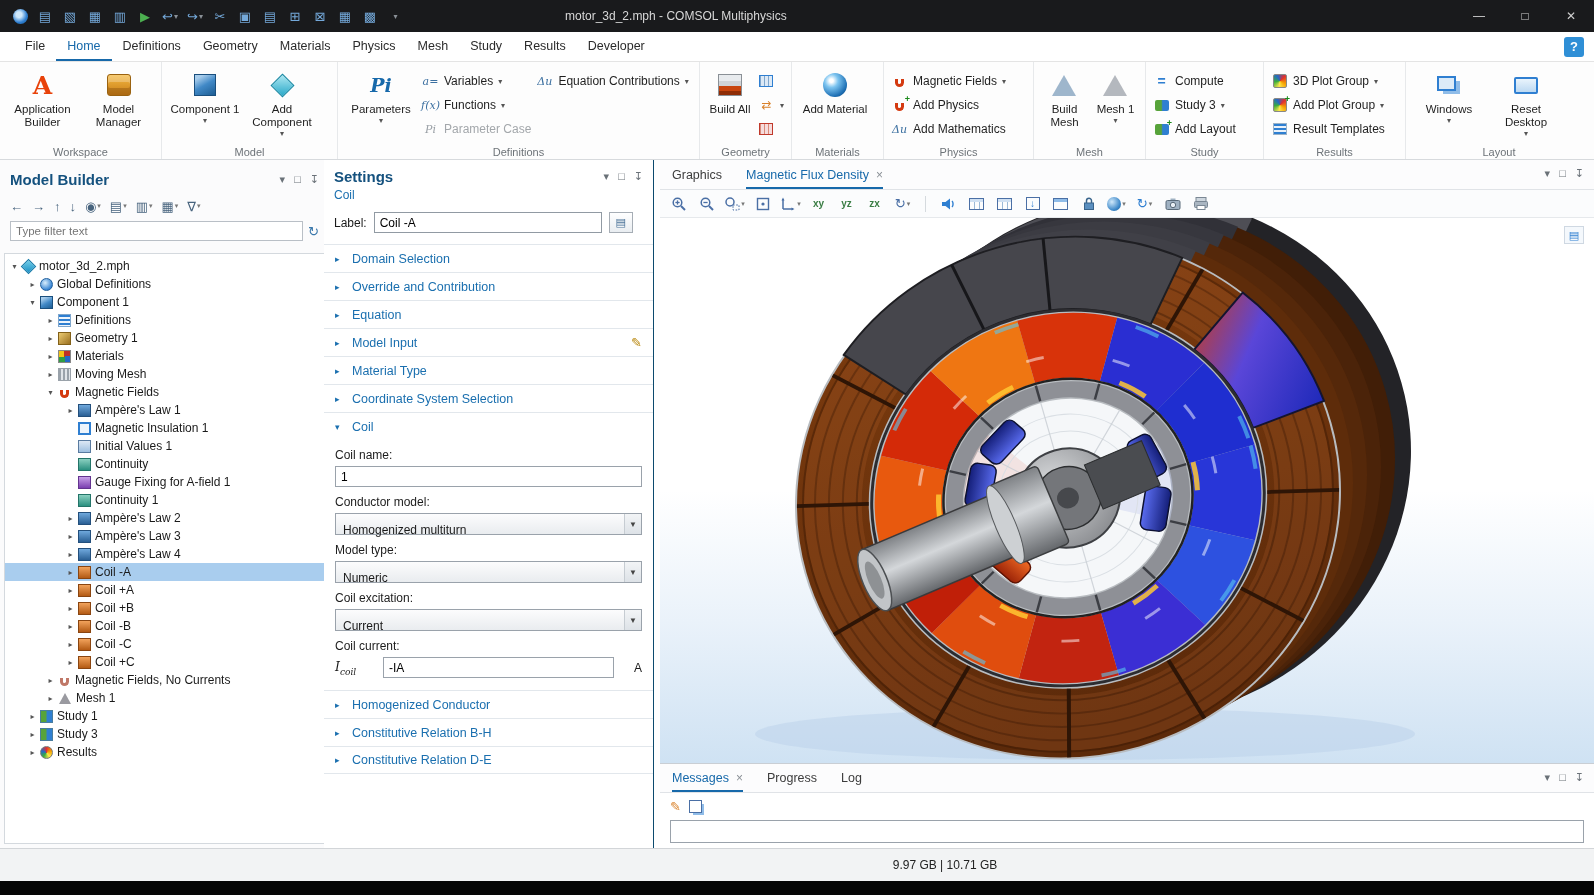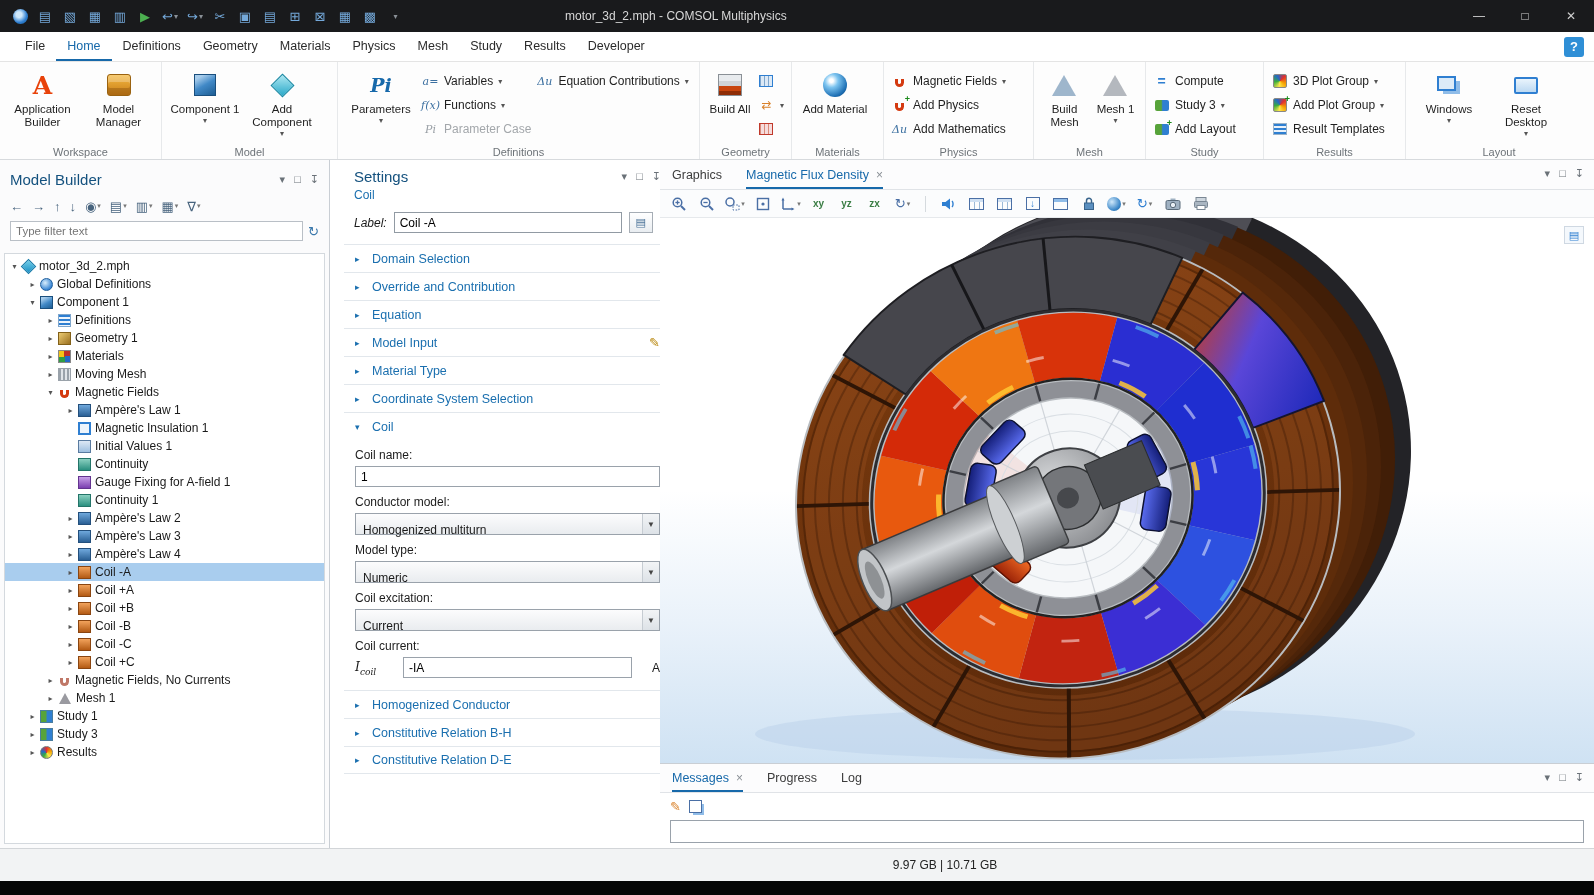--- a/index.html
+++ b/index.html
@@ -55,21 +55,21 @@
   .rel { position:relative; }
   .si-compute { font-weight:bold; color:#2f7fd1; font-size:14px; }
   .si-study { width:14px; height:11px; background:linear-gradient(90deg,#57a33a 0 45%,#2f7fd1 55%); border-radius:2px; }
   .si-plot3d { width:14px; height:14px; background:conic-gradient(from 45deg,#e03030,#f5a000,#ffe84a,#3bad3b,#2468c8,#e03030); border-radius:2px; border:1px solid #888; }
   .si-template { width:14px; height:12px; background:repeating-linear-gradient(180deg,#2f7fd1 0 2px,#eaf2fa 2px 4px); border:1px solid #9bb3c8; }
   .si-geo1 { width:14px; height:12px; border:1px solid #2f7fd1; background:repeating-linear-gradient(90deg,#7fa6cc 0 1px,#dce9f6 1px 4px); }
   .si-geo2 { color:#d9822b; font-size:12px; }
   .si-geo3 { width:14px; height:12px; border:1px solid #c0392b; background:repeating-linear-gradient(90deg,#d98a7a 0 1px,#f6dcdc 1px 4px); }
 
   
-  .phead-title { font-size:15px; font-weight:normal; color:#14517e; }
+  .phead-title { font-size:15px; font-weight:bold; color:#14517e; }
   .pcorner { margin-left:auto; display:flex; gap:9px; color:#6a7178; font-size:11px; align-items:center; }
   .pcorner span { line-height:1; }
 
   
   .mb-panel { position:absolute; top:160px; left:0; width:330px; bottom:47px; background:#fbfbfc; border-right:1px solid #c9ced4; }
   .mb-head { height:34px; display:flex; align-items:center; padding:4px 10px 0; }
   .mb-tools { height:24px; display:flex; align-items:center; gap:9px; padding:0 10px; color:#47637d; font-size:13px; }
   .mb-tools .tool { display:flex; align-items:center; gap:1px; }
   .mb-tools .caret { font-size:7px; color:#777; }
   .mb-filter { display:flex; align-items:center; gap:5px; padding:3px 10px 5px; }
@@ -95,25 +95,25 @@
   .ti-mi { background:#eef5fc; border:2px solid #2f7fd1; }
   .ti-iv { background:linear-gradient(#dde8f5,#9fc0e0); border:1px solid #5a7ba0; }
   .ti-cont { background:linear-gradient(#8ad0c0,#2a8f7f); border:1px solid #237468; }
   .ti-gauge { background:linear-gradient(#c9a0e8,#7a3fb0); border:1px solid #63338f; }
   .ti-coil { background:linear-gradient(#f2a35c,#b35a14); border:1px solid #8a4510; }
   .ti-meshtri { width:0; height:0; border-left:6px solid transparent; border-right:6px solid transparent; border-bottom:11px solid #9a9aa0; background:none; margin:1px 5px 1px 3px; }
   .ti-study { background:linear-gradient(90deg,#57a33a 0 45%,#2f7fd1 55%); border:1px solid #4a7d9e; }
   .ti-res { border-radius:50%; background:conic-gradient(#e03030,#f5a000,#ffe84a,#3bad3b,#2468c8,#e03030); border:1px solid #777; }
 
   
-  .set-panel { position:absolute; top:160px; left:344px; width:330px; bottom:47px; background:#fff; border-right:3px solid #0c4a6e; }
+  .set-panel { position:absolute; top:160px; left:324px; width:330px; bottom:47px; background:#fff; border-right:1px solid #0c4a6e; }
   .set-head { display:flex; align-items:center; padding:8px 10px 0; }
   .set-sub { padding:3px 10px 9px; color:#1a6faf; font-size:12px; }
   .lblrow { display:flex; align-items:center; gap:7px; padding:1px 10px 11px; }
-  .lblrow .flab { font-size:12px;font-style:italic; }
+  .lblrow .flab { font-size:12px; }
   .lblrow input { width:228px; height:21px; border:1px solid #919aa3; padding:0 5px; font-size:12px; font-family:inherit; }
   .idbtn { width:24px; height:21px; border:1px solid #a6adb5; background:linear-gradient(#fff,#e9edf1); display:flex; align-items:center; justify-content:center; color:#4a7298; font-size:11px; }
   .sect { height:28px; border-top:1px solid #e2e7ec; display:flex; align-items:center; padding:0 11px; gap:9px; color:#1a6faf; font-size:12.5px; }
   .sarr { font-size:9px; width:8px; color:#1a6faf; flex:none; }
   .sect .edit { margin-left:auto; color:#b8860b; font-size:13px; }
   .coilbody { padding:0 11px 12px; border-top:0; }
   .flabel { font-size:12px; margin:8px 0 4px; color:#1c1c1c; }
   .tin { width:100%; height:21px; border:1px solid #9aa2ab; padding:0 5px; font-size:12px; font-family:inherit; background:#fff; }
   .combo { width:100%; height:22px; border:1px solid #9aa2ab; background:linear-gradient(#fcfcfd,#e9ecef); display:flex; align-items:center; padding:12px 22px 0 7px; position:relative; font-size:12px; }
   .combo .carr { position:absolute; right:0; top:0; bottom:0; width:17px; display:flex; align-items:center; justify-content:center; color:#444; font-size:8px; border-left:1px solid #c6ccd2; background:linear-gradient(#f2f4f6,#dde2e7); }

